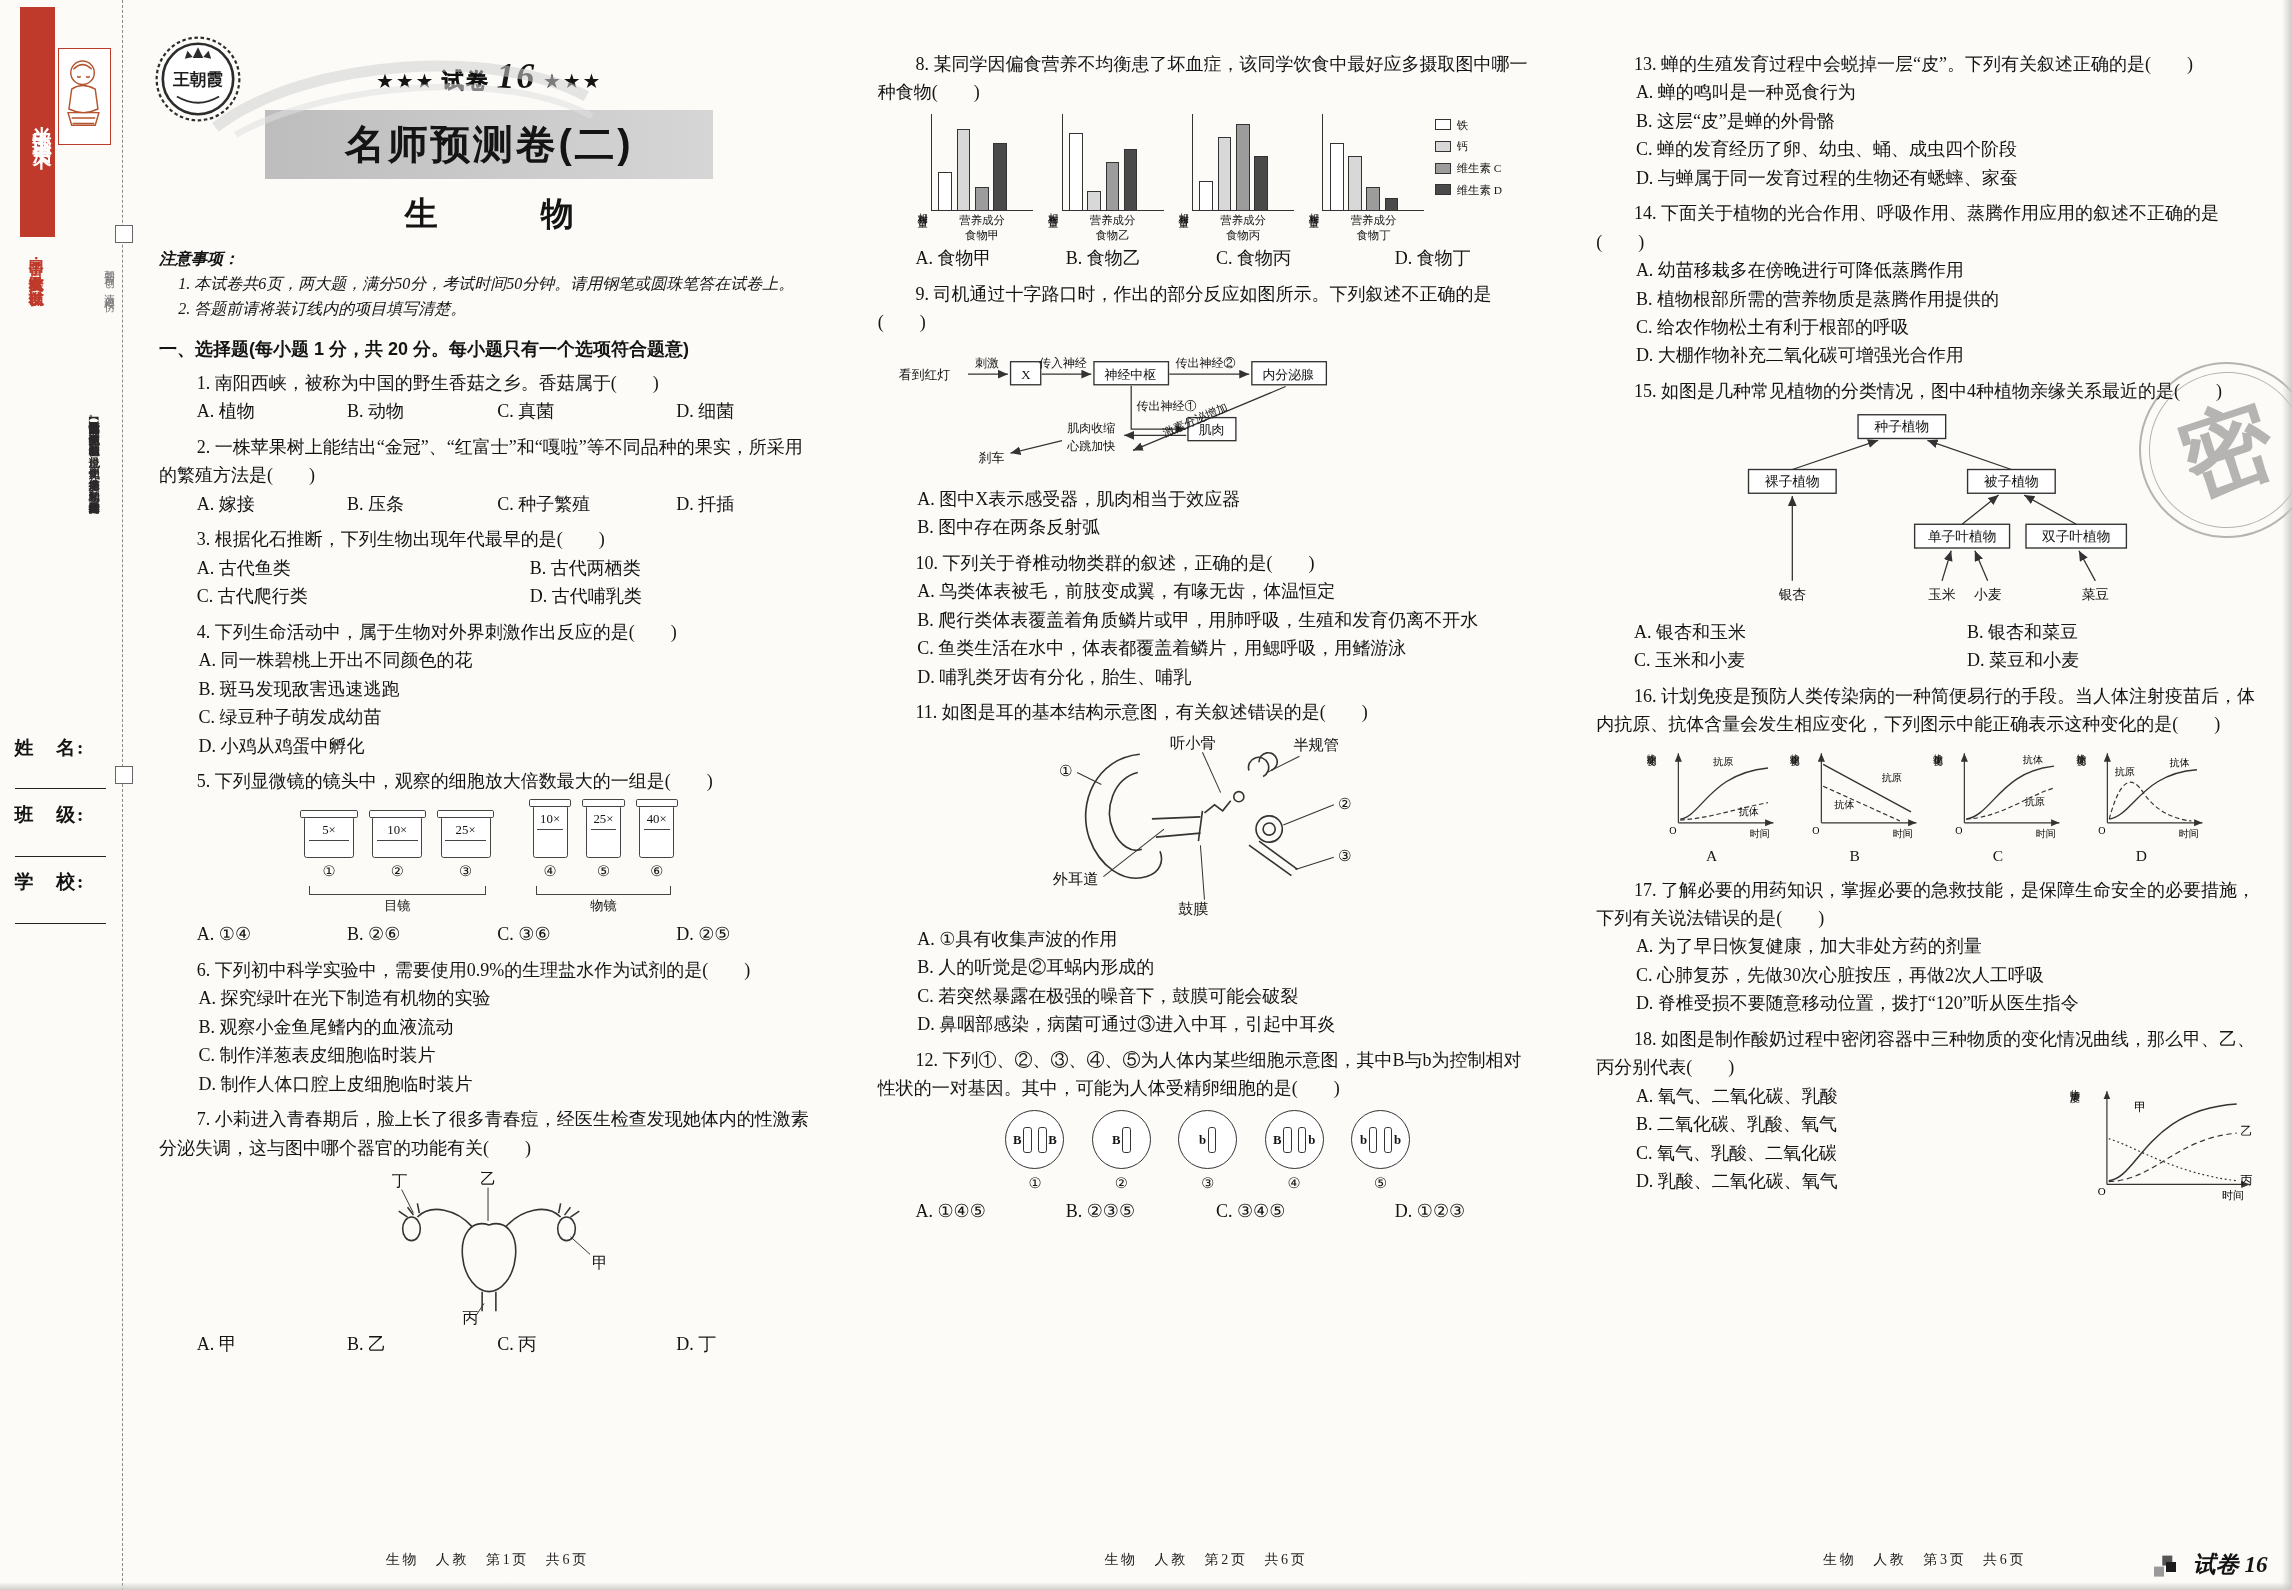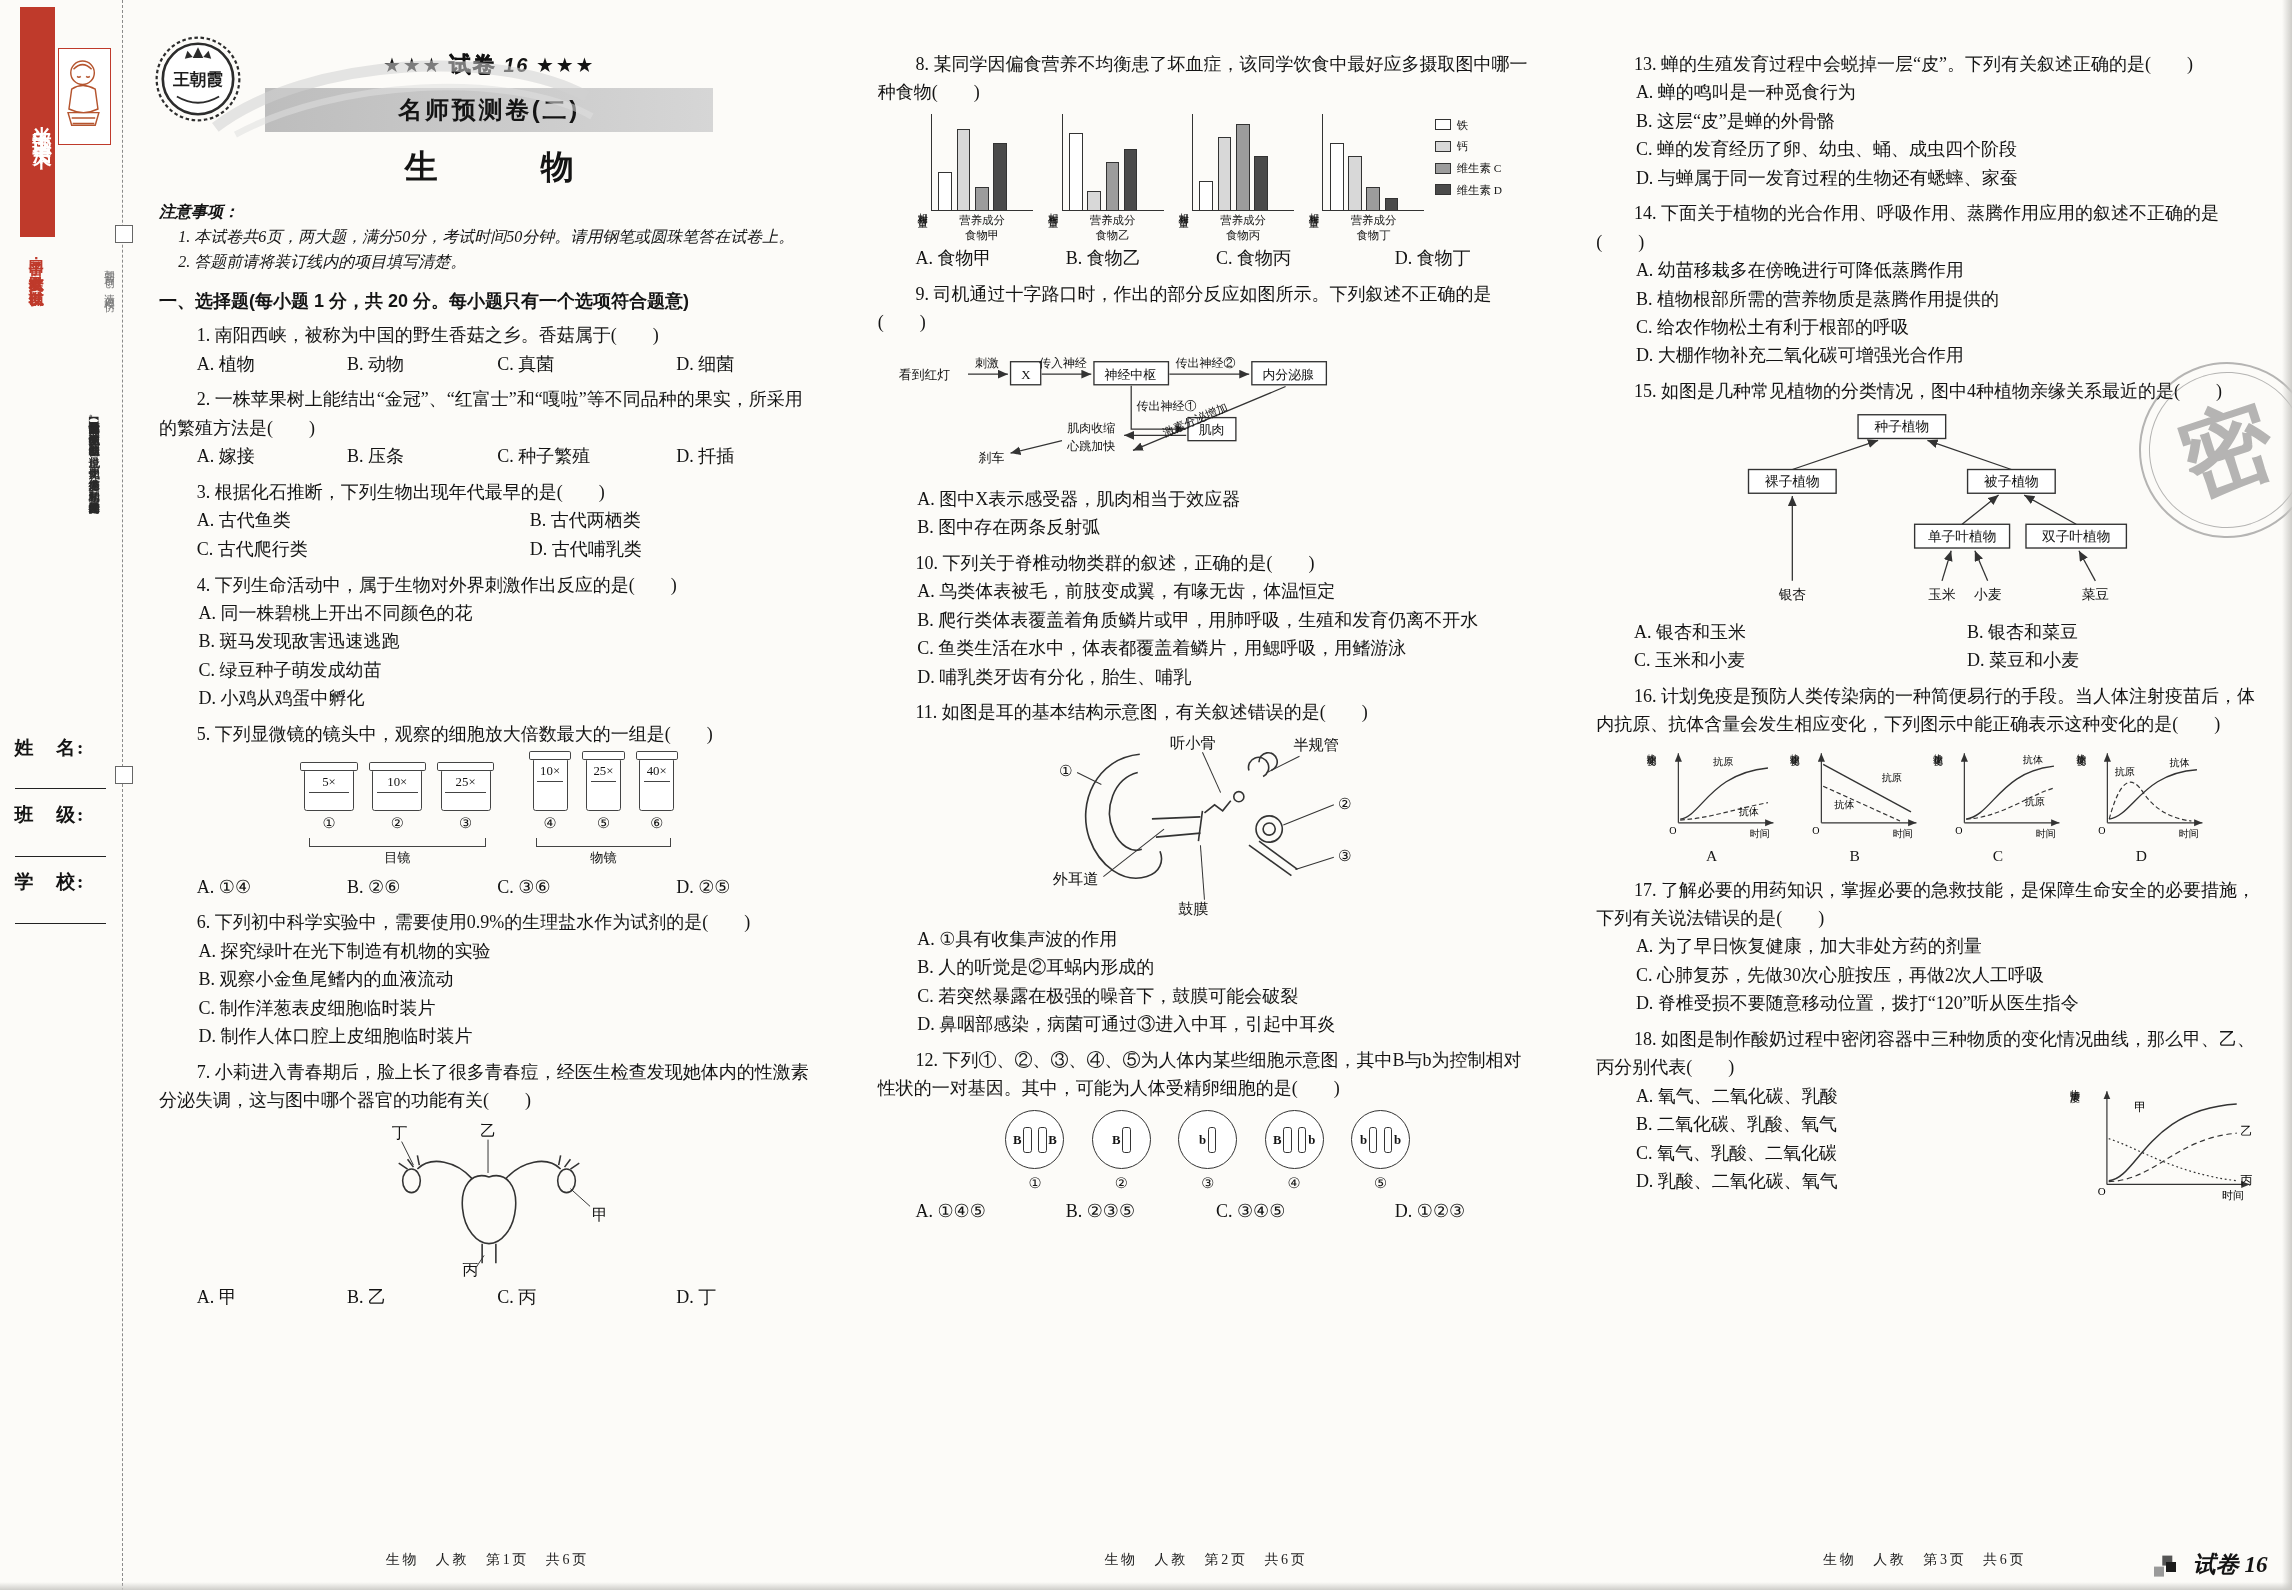--- a/index.html
+++ b/index.html
@@ -35,23 +35,23 @@
   .col{flex:1 1 0;position:relative;padding:48px 27.4px 73px 31px;box-sizing:border-box;
        font-size:18px;line-height:1.58;}
   .col-footer{position:absolute;bottom:20px;left:0;right:0;text-align:center;font-size:14px;letter-spacing:2.7px;color:#222;}
 
   
   .paper-header{position:relative;text-align:center;margin-bottom:7.3px;}
   .swoosh{position:absolute;left:49px;top:-5.5px;opacity:.55;}
   .badge{position:absolute;left:-5.5px;top:-12.8px;}
   .stars-line{font-size:20px;letter-spacing:1.8px;}
   .paper-label{font-size:22px;font-weight:bold;letter-spacing:1.8px;-webkit-text-stroke:0.5px #111;}
-  .paper-no{font-size:20px;font-weight:bold;font-style:italic;font-family:Liberation Sans, sans-serif;}
+  .paper-no{font-size:36px;font-weight:bold;font-style:italic;font-family:Liberation Serif, serif;}
   .main-title{display:inline-block;min-width:393px;background:linear-gradient(to right,#bdbdbd,#d6d6d6);
-        padding:2.7px 27.4px;font-size:24px;font-weight:bold;letter-spacing:2.7px;margin-top:5.5px;
+        padding:2.7px 27.4px;font-size:40px;font-weight:bold;letter-spacing:2.7px;margin-top:5.5px;
         font-family:"Liberation Sans","DejaVu Sans",sans-serif;}
   .subject{font-size:33px;font-weight:bold;letter-spacing:35px;text-indent:35px;margin-top:9.1px;
         font-family:"Liberation Sans","DejaVu Sans",sans-serif;}
   .notice{font-size:16px;font-style:italic;line-height:1.55;margin-top:5.5px;}
   .notice-label{font-weight:bold;margin:0;}
   .notice-item{margin:0;padding-left:2.4em;text-indent:-1.2em;}
   .section-title{font-family:"Liberation Sans","DejaVu Sans",sans-serif;font-weight:bold;
         font-size:18px;margin:12.8px 0 5.5px;font-style:normal;}
 
   

